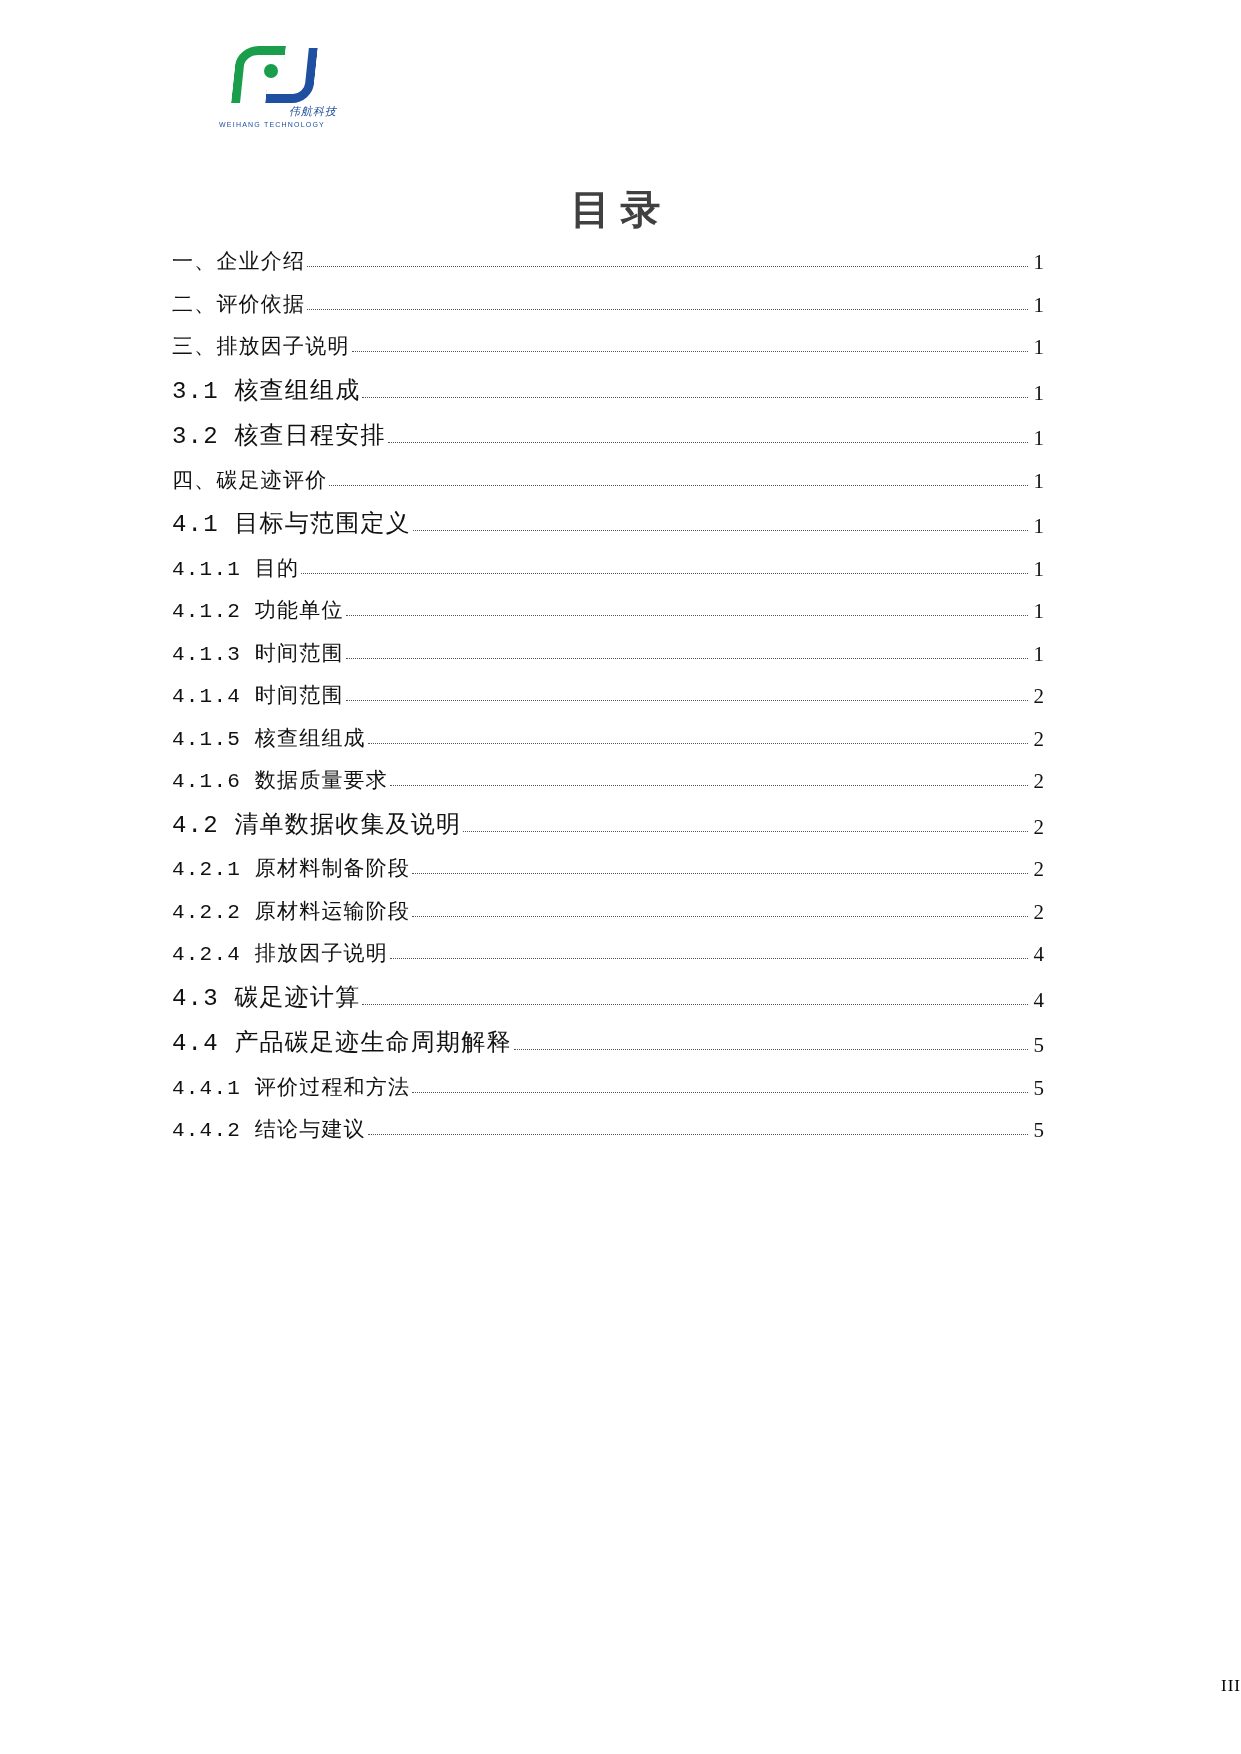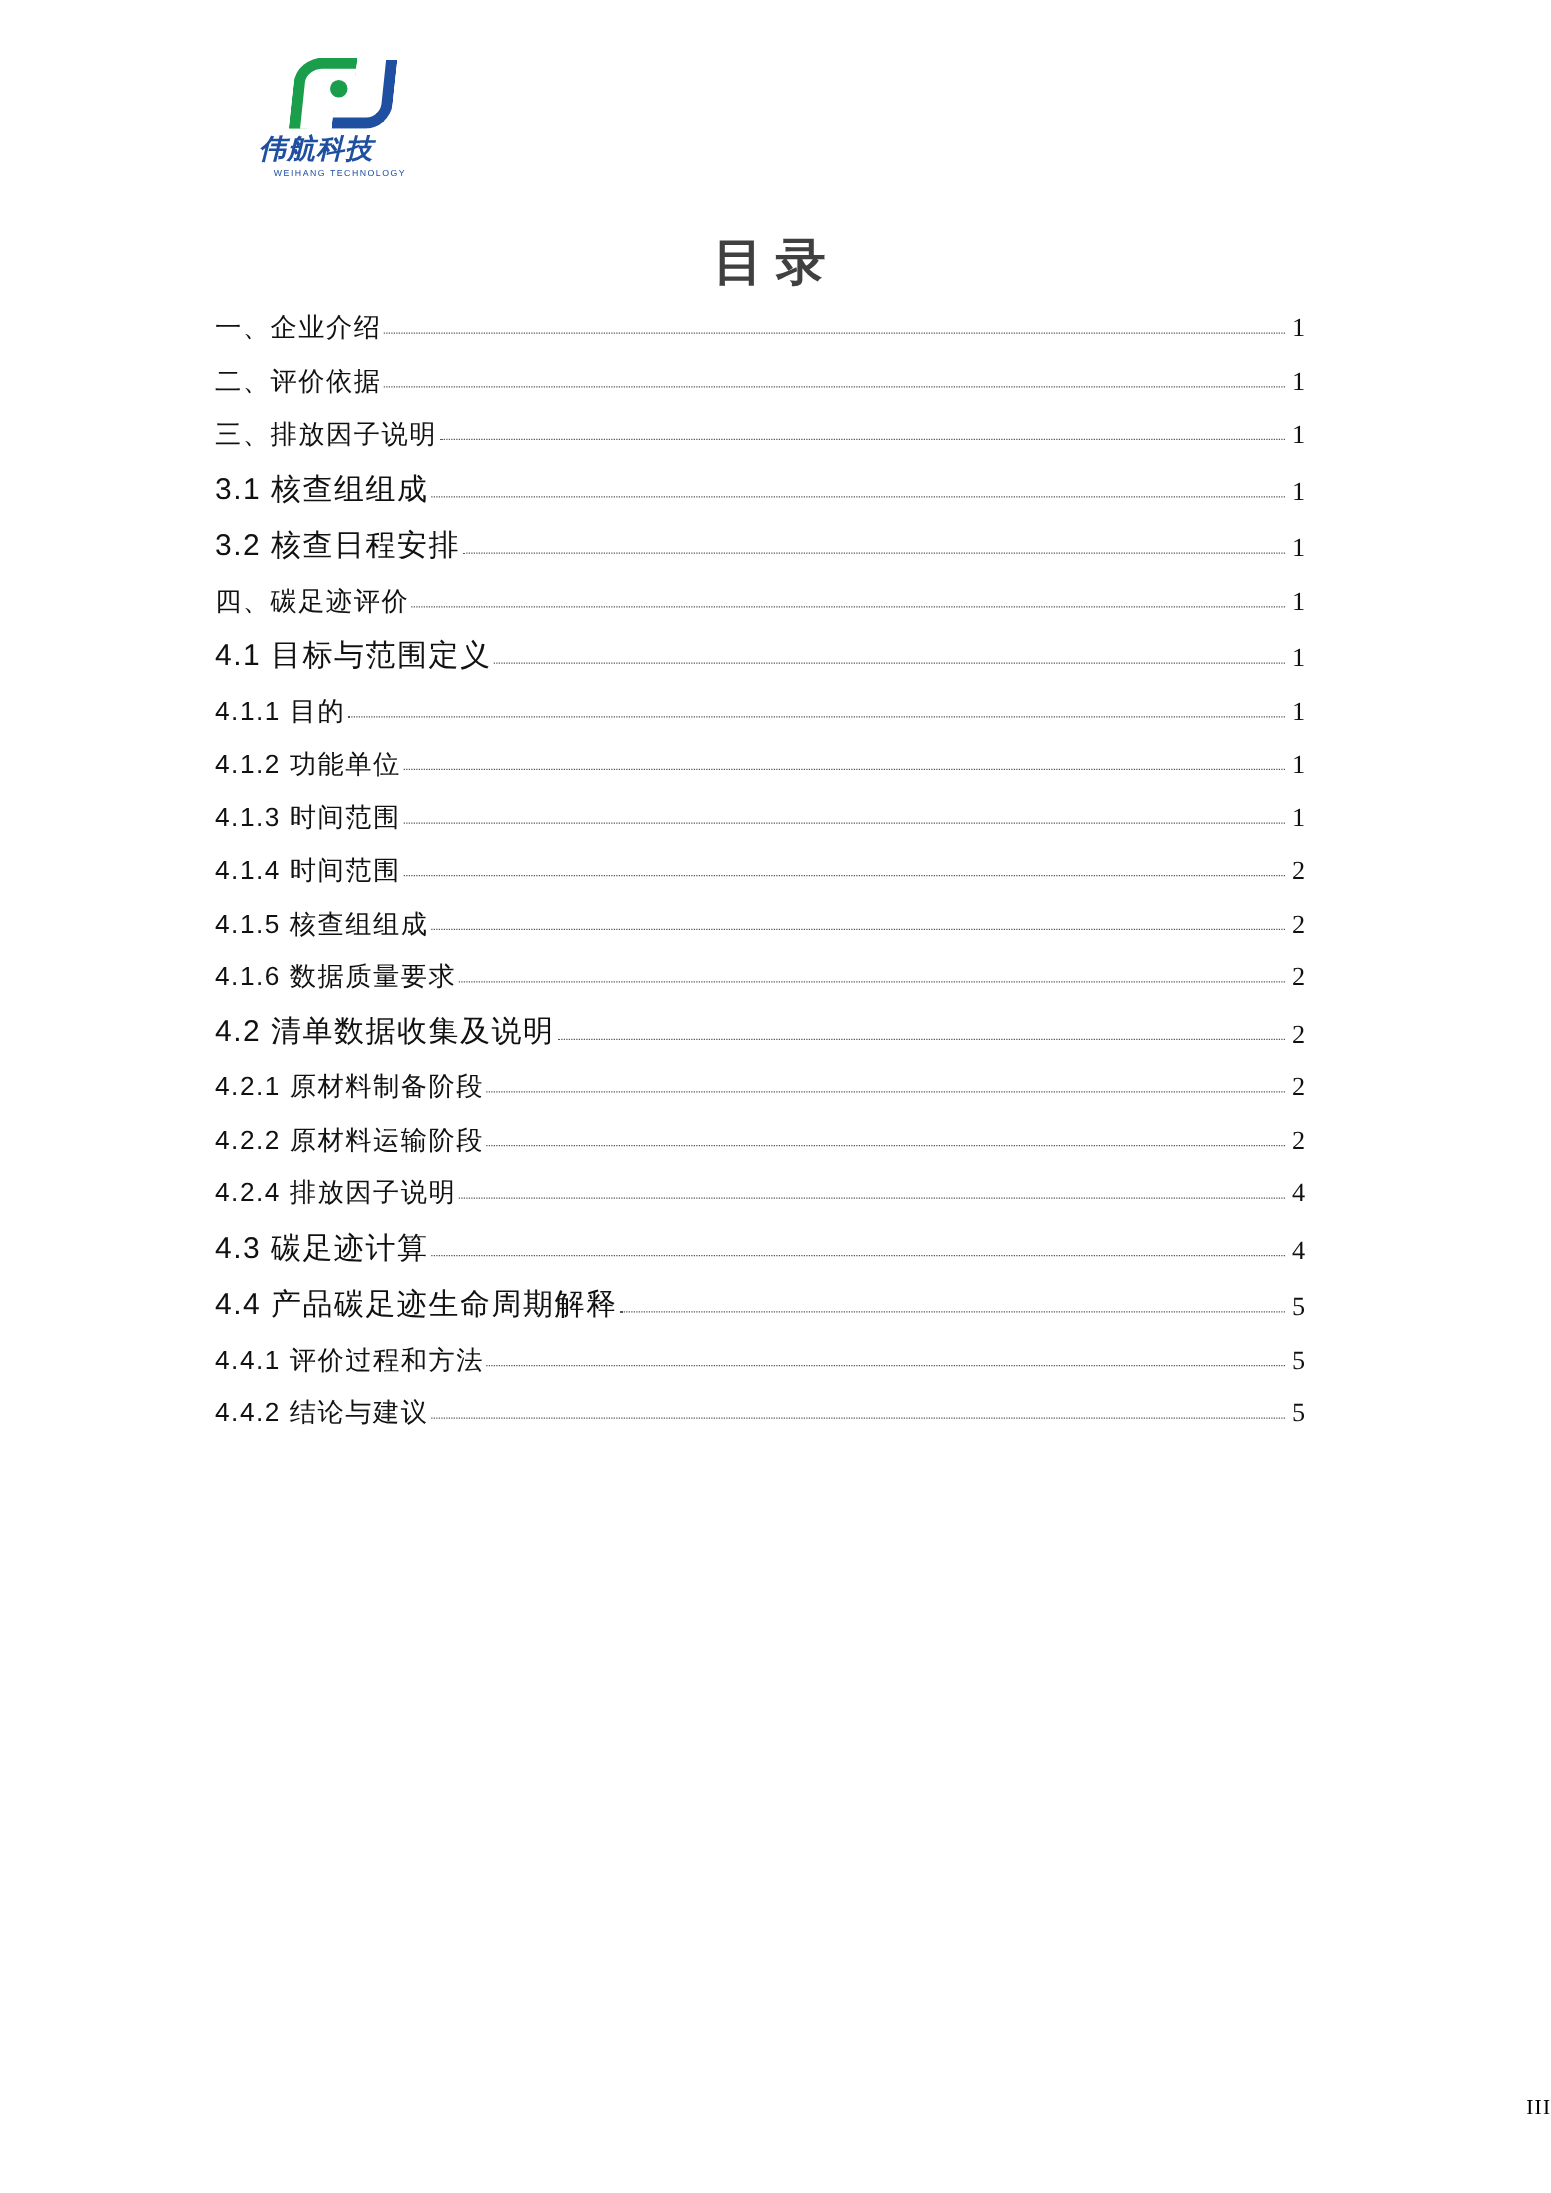--- a/index.html
+++ b/index.html
@@ -60,24 +60,24 @@
     position: absolute;
     left: 40px;
     top: 22px;
     width: 14px;
     height: 14px;
     background: #1a9e4b;
     border-radius: 50%;
   }
   .logo-name {
     margin-top: 4px;
-    text-align: left;
+    text-align: right;
     font-family: "Liberation Sans", sans-serif;
-    font-weight: bold;
-    font-size: 22px;
+    font-weight: normal;
+    font-size: 11px;
     letter-spacing: 1px;
     color: #1f4fa0;
     font-style: italic;
   }
   .logo-sub {
     margin-top: 2px;
     text-align: center;
     font-family: "Liberation Sans", sans-serif;
     font-size: 7px;
     letter-spacing: 1.2px;
@@ -109,21 +109,21 @@
     display: flex;
     align-items: flex-end;
     font-size: 21px;
     line-height: 1;
     padding: 0;
     margin-bottom: 21.5px;
     color: #111;
     white-space: nowrap;
   }
   .toc-row .label {
-    font-family: Liberation Sans, sans-serif;
+    font-family: Liberation Mono, monospace;
     letter-spacing: 1.2px;
   }
   .toc-row .leader {
     flex: 1 1 auto;
     border-bottom: 1px dotted #555;
     margin: 0 2px 6px 2px;
     height: 1px;
     min-width: 12px;
   }
   .toc-row .pageno {

